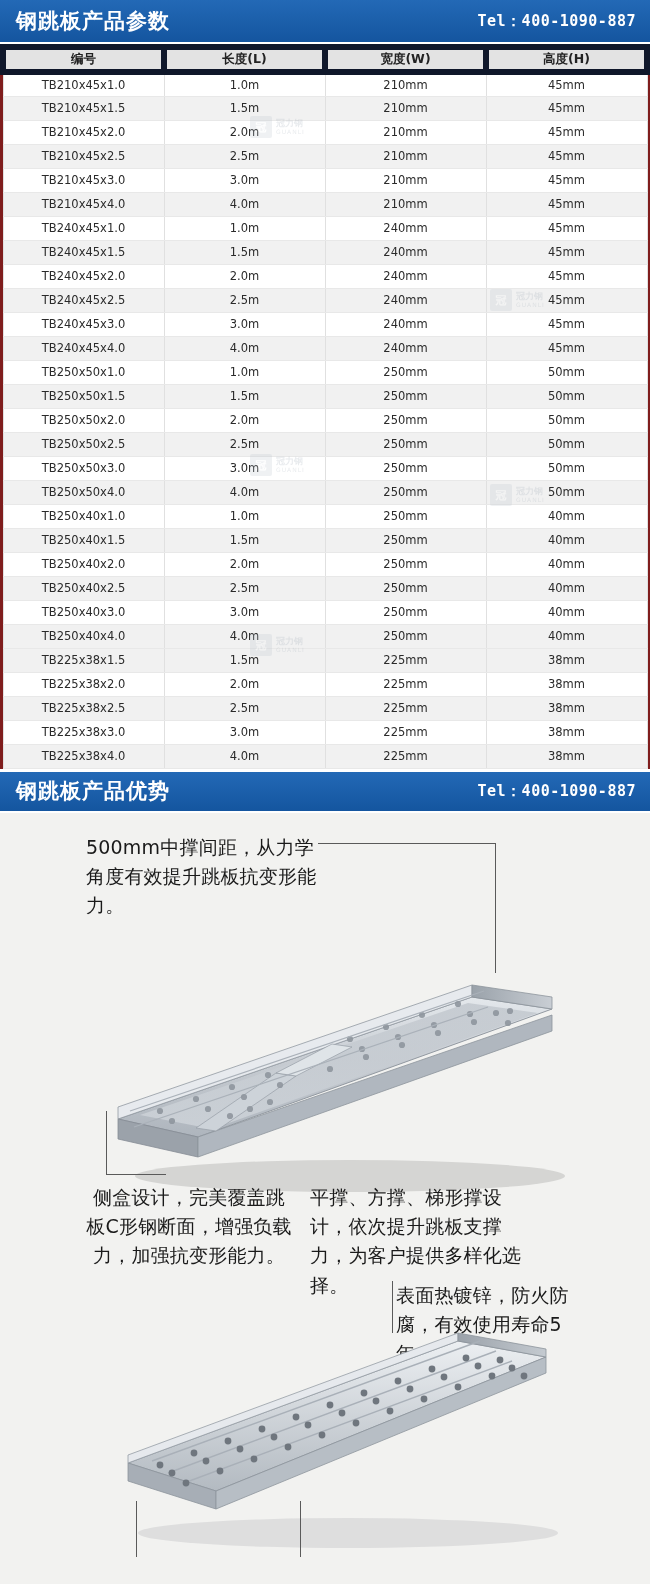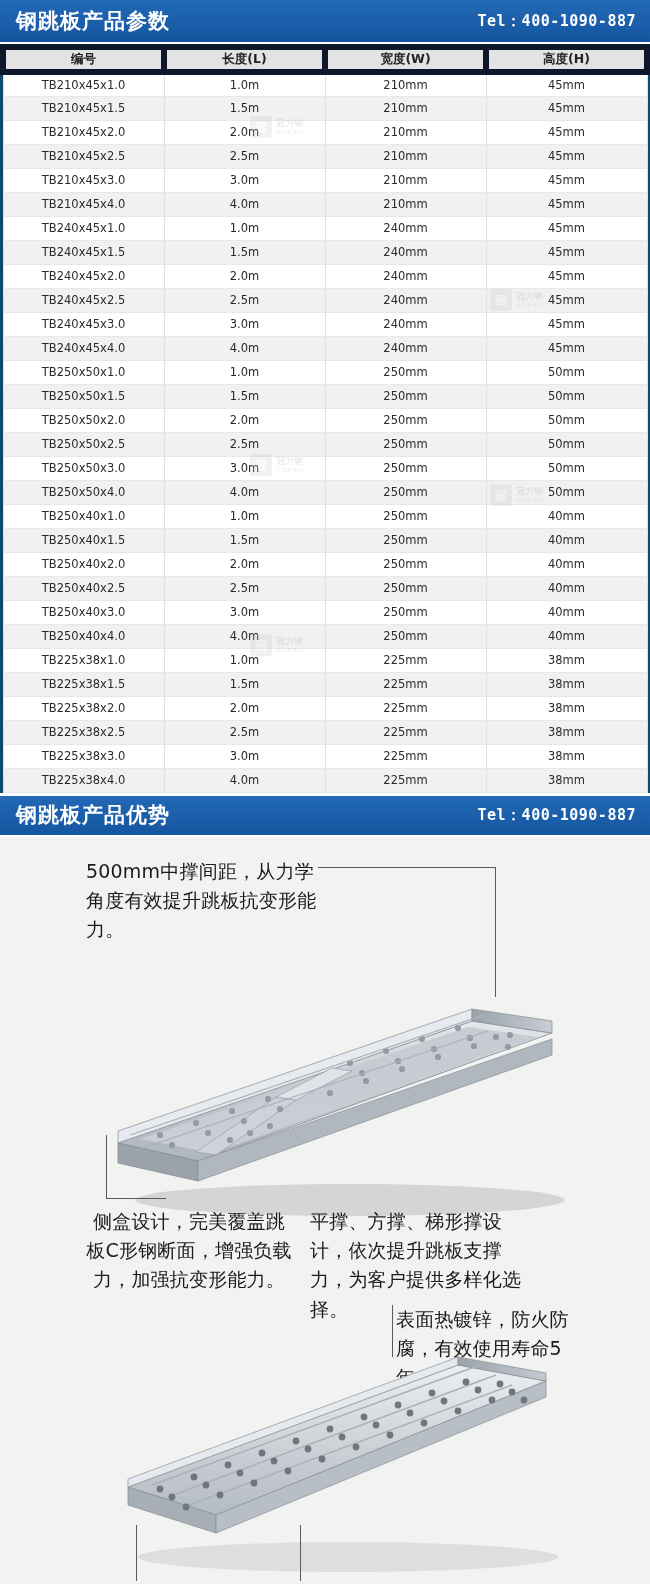--- a/index.html
+++ b/index.html
@@ -5,21 +5,21 @@
   * { box-sizing: border-box; margin: 0; padding: 0; }
   html, body {
     width: 650px;
     background: #ffffff;
     font-family: "DejaVu Sans", "Liberation Sans", sans-serif;
   }
   .page {
     width: 650px;
     height: 1584px;
     position: relative;
-    background: #0c4a6e;
+    background: #7f1d1d;
     overflow: hidden;
   }
 
   
   .section-bar {
     height: 44px;
     background: #1b5faa;
     background: linear-gradient(180deg,#2369b6 0%, #14559f 100%);
     display: flex;
     align-items: center;
@@ -281,26 +281,20 @@
             <td>TB250x40x3.0</td>
             <td>3.0m</td>
             <td>250mm</td>
             <td>40mm</td>
           </tr>
           <tr class="alt">
             <td>TB250x40x4.0</td>
             <td>4.0m</td>
             <td>250mm</td>
             <td>40mm</td>
-          </tr>
-          <tr>
-            <td>TB225x38x1.0</td>
-            <td>1.0m</td>
-            <td>225mm</td>
-            <td>38mm</td>
           </tr>
           <tr class="alt">
             <td>TB225x38x1.5</td>
             <td>1.5m</td>
             <td>225mm</td>
             <td>38mm</td>
           </tr>
           <tr>
             <td>TB225x38x2.0</td>
             <td>2.0m</td>

